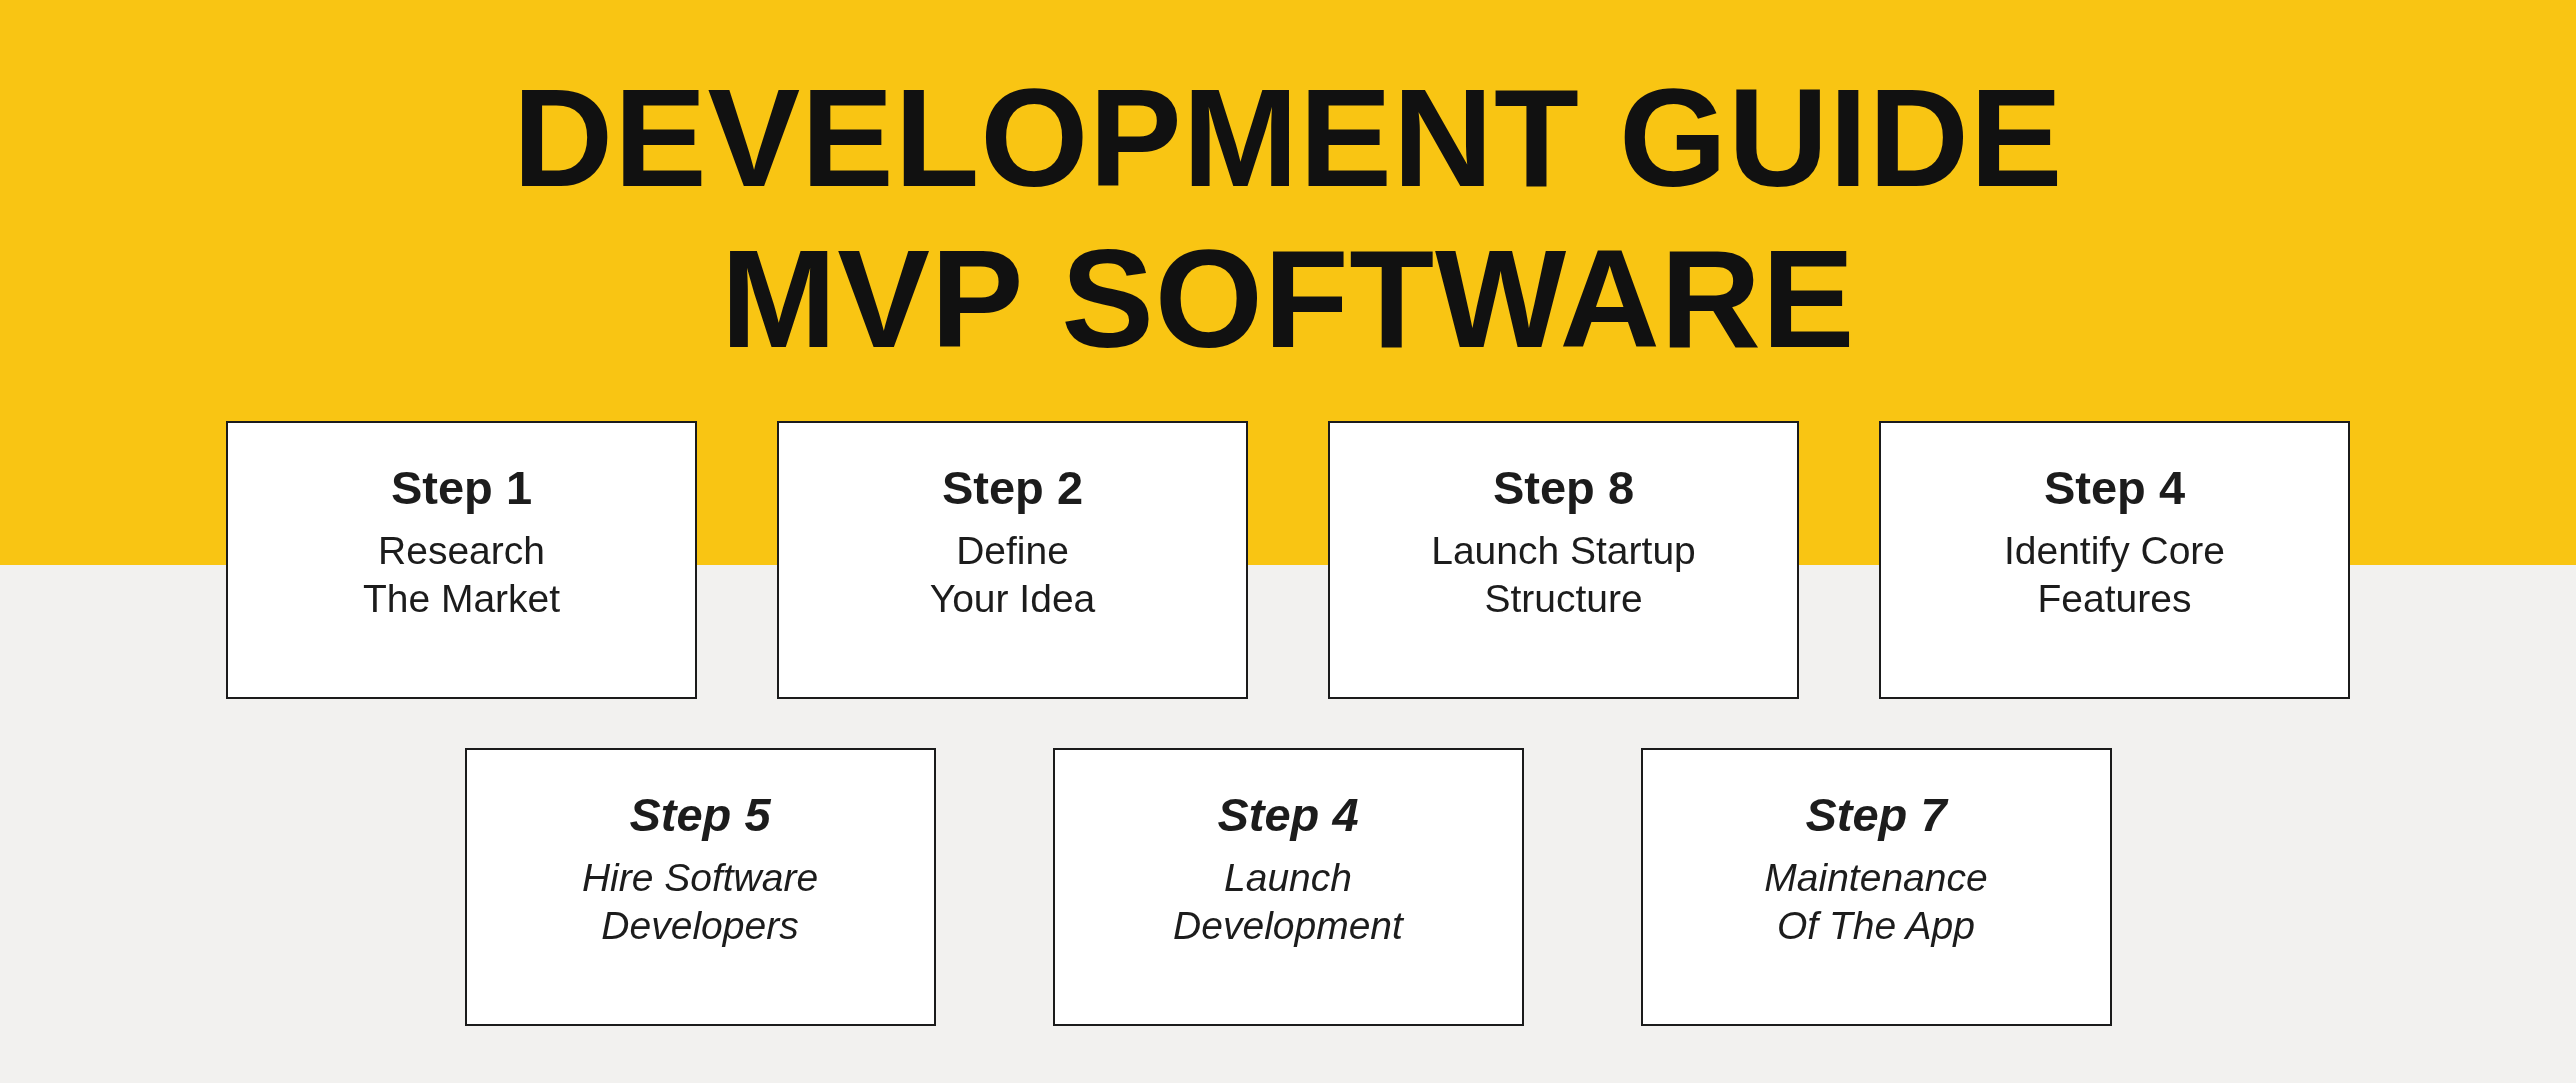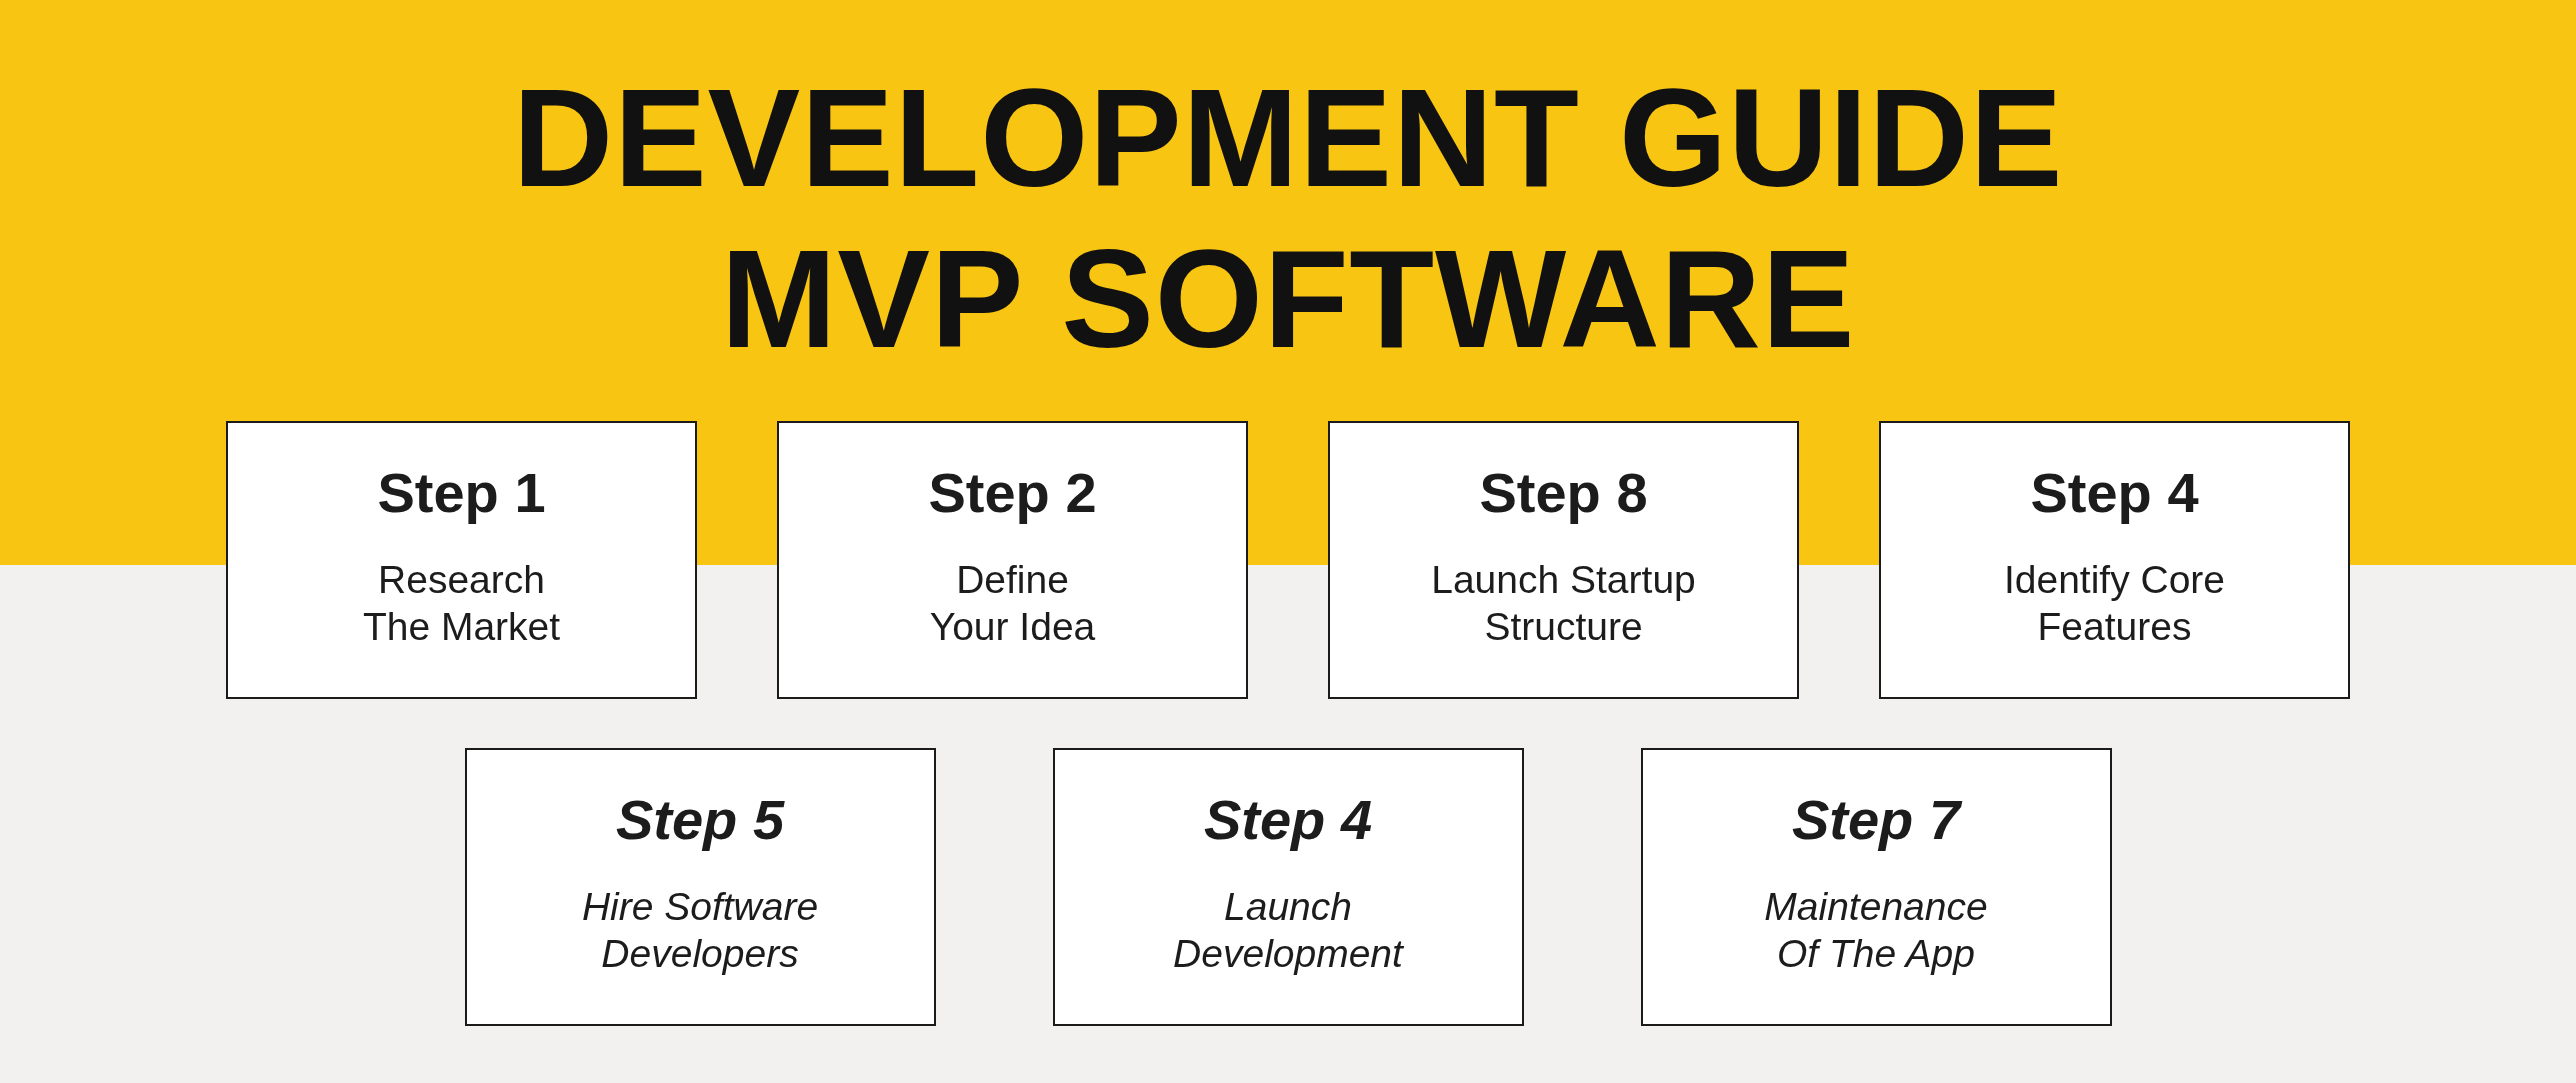--- a/index.html
+++ b/index.html
@@ -29,24 +29,24 @@
   .row-1{top:421px;}
   .row-2{top:748px;gap:117px;font-style:italic;}
   .card{
     width:471px;height:278px;
     background:var(--card-bg);
     border:2.5px solid var(--card-border);
     display:flex;flex-direction:column;align-items:center;
     padding-top:34px;
   }
   .step-title{
-    font-size:56px;font-weight:600;color:var(--step-text);line-height:1.3;
+    font-size:47px;font-weight:600;color:var(--step-text);line-height:1.3;
   }
   .step-desc{
-    margin-top:26px;text-align:center;
+    margin-top:9px;text-align:center;
     font-size:39px;font-weight:400;color:var(--step-text);line-height:1.22;
   }
   .step-desc span{display:block;}
 </style>
 </head>
 <body>
 
 <div class="page">
 
   <div class="banner"></div>

